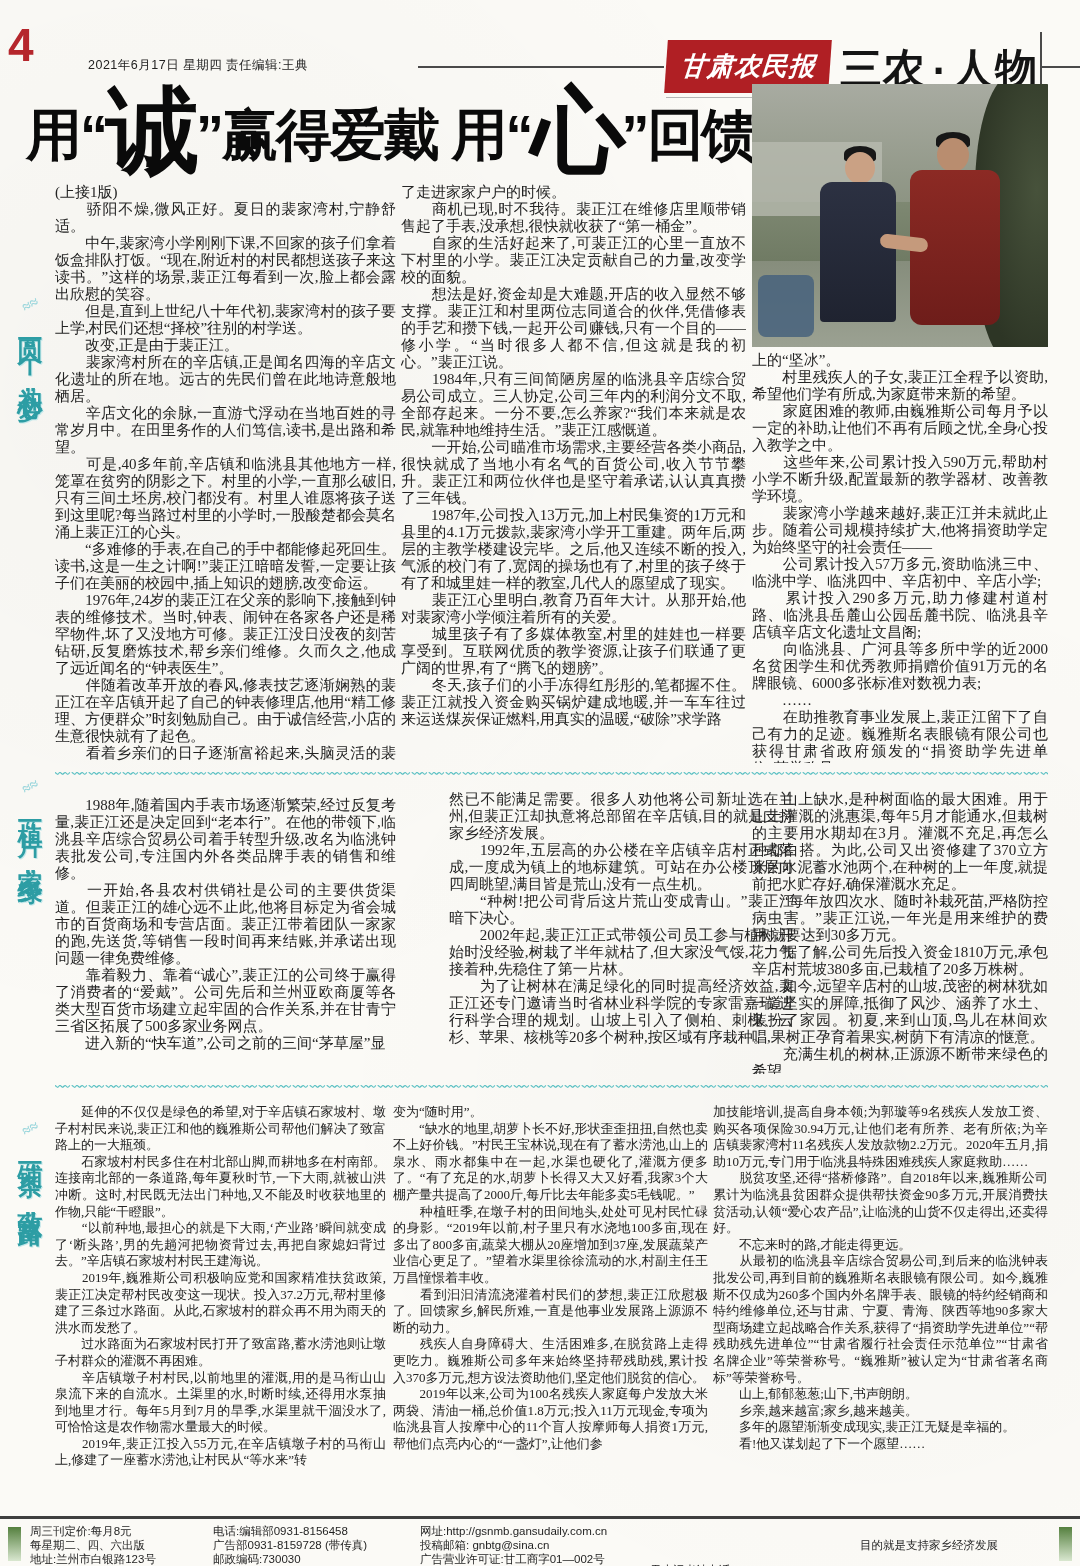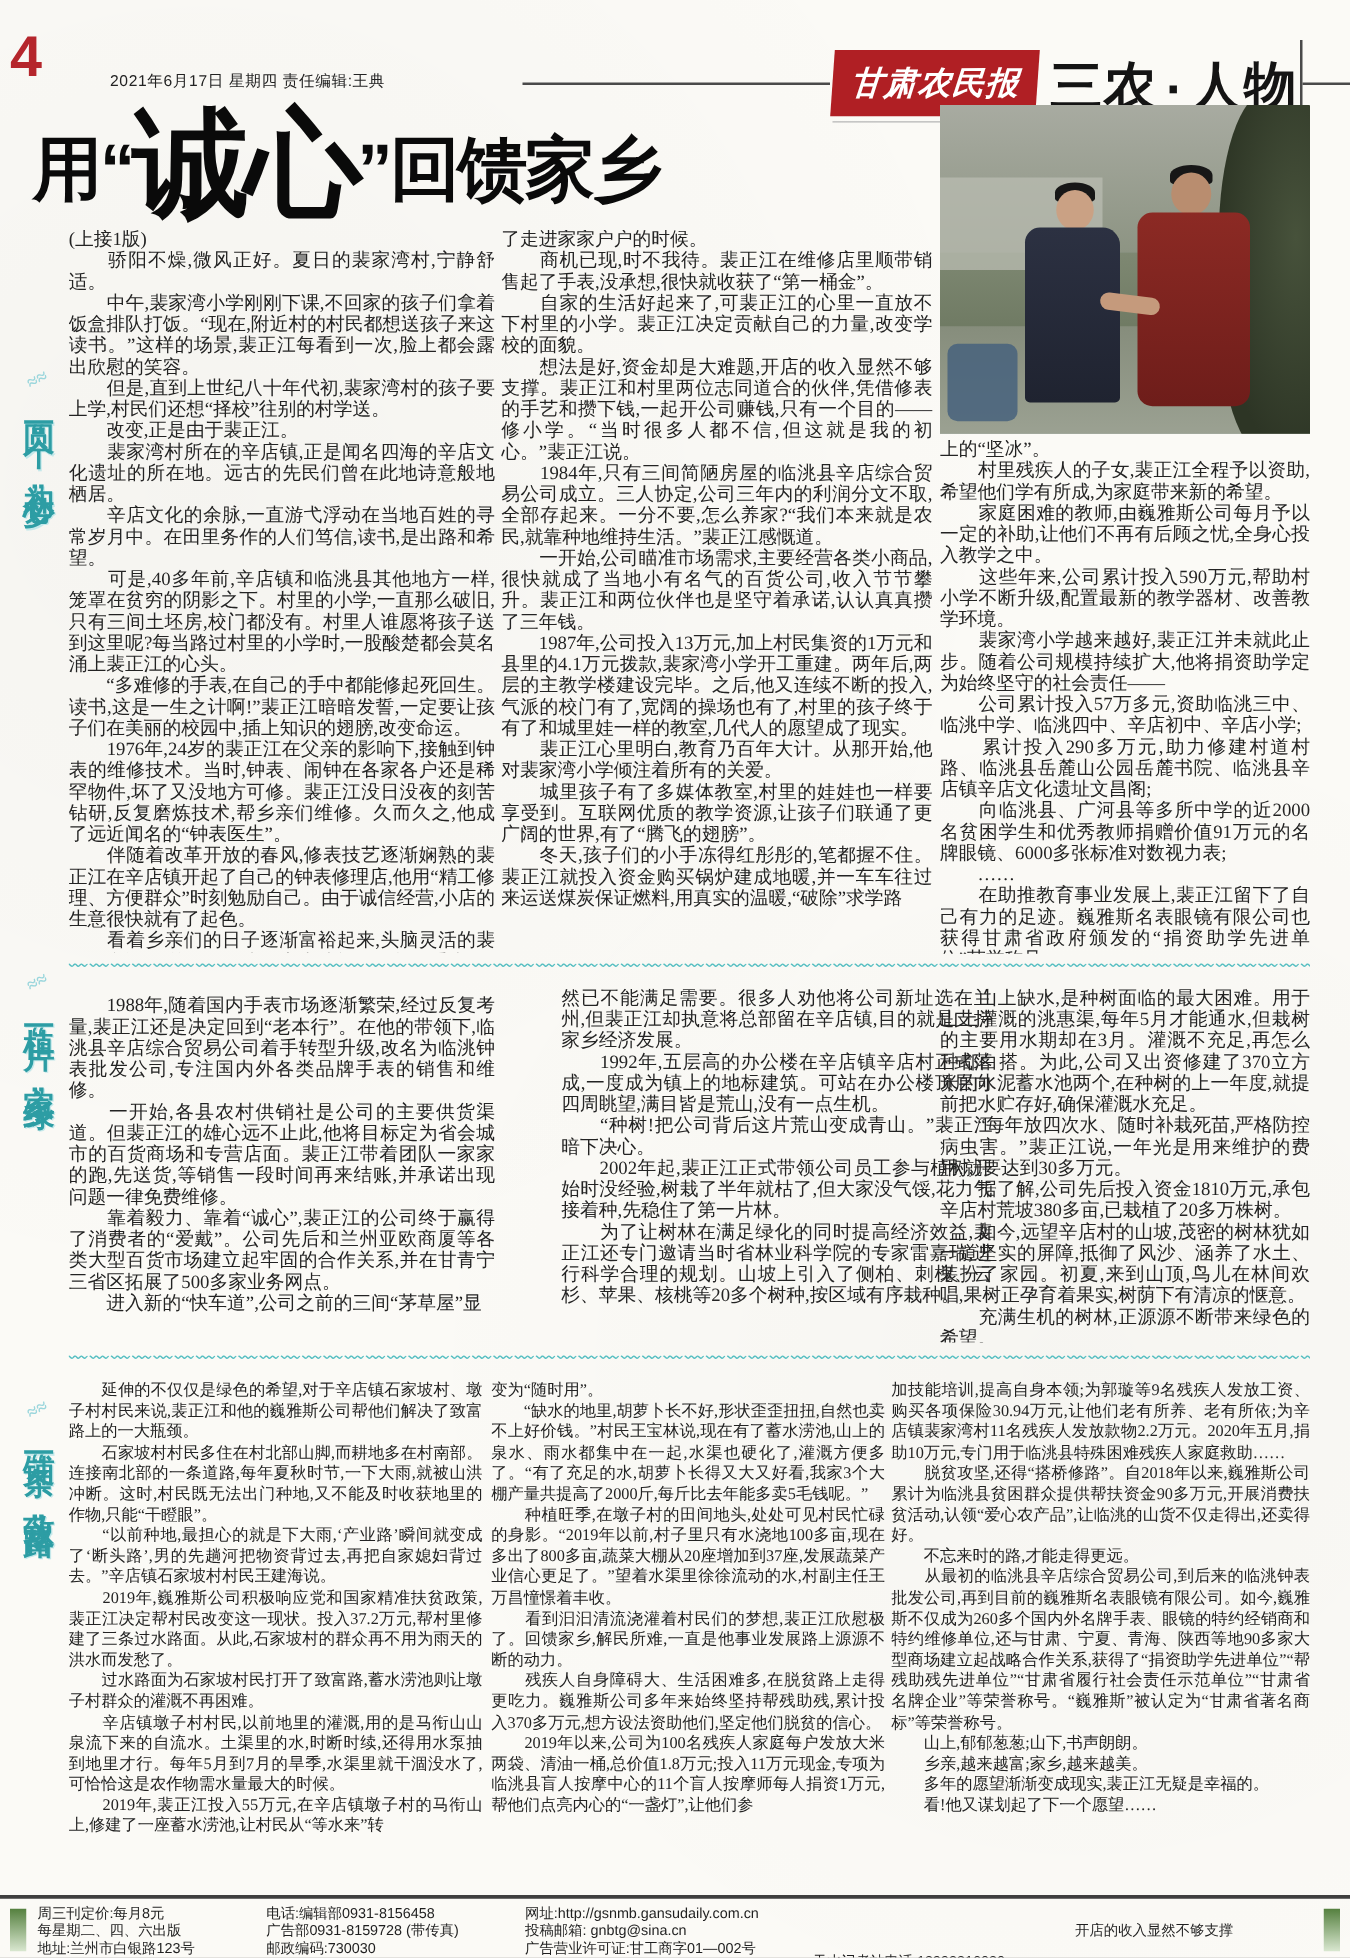--- a/index.html
+++ b/index.html
@@ -91,20 +91,21 @@
     <span>甘肃农民报</span>
   </div>
   <div class="abs section-title">三农·人物</div>
   <div class="abs h-vline"></div>
   <div class="abs h-rule-b"></div>
   <div class="abs h-rule-c"></div>
 
   <div class="abs headline">
     <span class="hl-normal">用“</span>
     <span class="hl-big">诚</span>
+    <span class="hl-normal">”赢得爱戴 用“</span>
     <span class="hl-big">心</span>
     <span class="hl-normal">”回馈家乡</span>
   </div>
 
   <div class="abs photo" title="裴正江(右)与来访者在村中握手交谈">
     <div class="ph-top"></div>
     <div class="ph-mid"></div>
     <div class="ph-ground"></div>
     <div class="ph-wall"></div>
     <div class="ph-blue"></div>
@@ -216,15 +217,15 @@
 每星期二、四、六出版
 地址:兰州市白银路123号</div>
   <div class="fcol f2">电话:编辑部0931-8156458
 广告部0931-8159728 (带传真)
 邮政编码:730030</div>
   <div class="fcol f3">网址:http://gsnmb.gansudaily.com.cn
 投稿邮箱: gnbtg@sina.cn
 广告营业许可证:甘工商字01—002号</div>
   <div class="fcol f4">天水记者站电话:18993816080
 张掖记者站电话:19993615222</div>
-  <div class="fcol f5">开店的收入显然不够支撑</div>
+  <div class="fcol f5">目的就是支持家乡经济发展</div>
 
 </div>
 
 </body></html>

